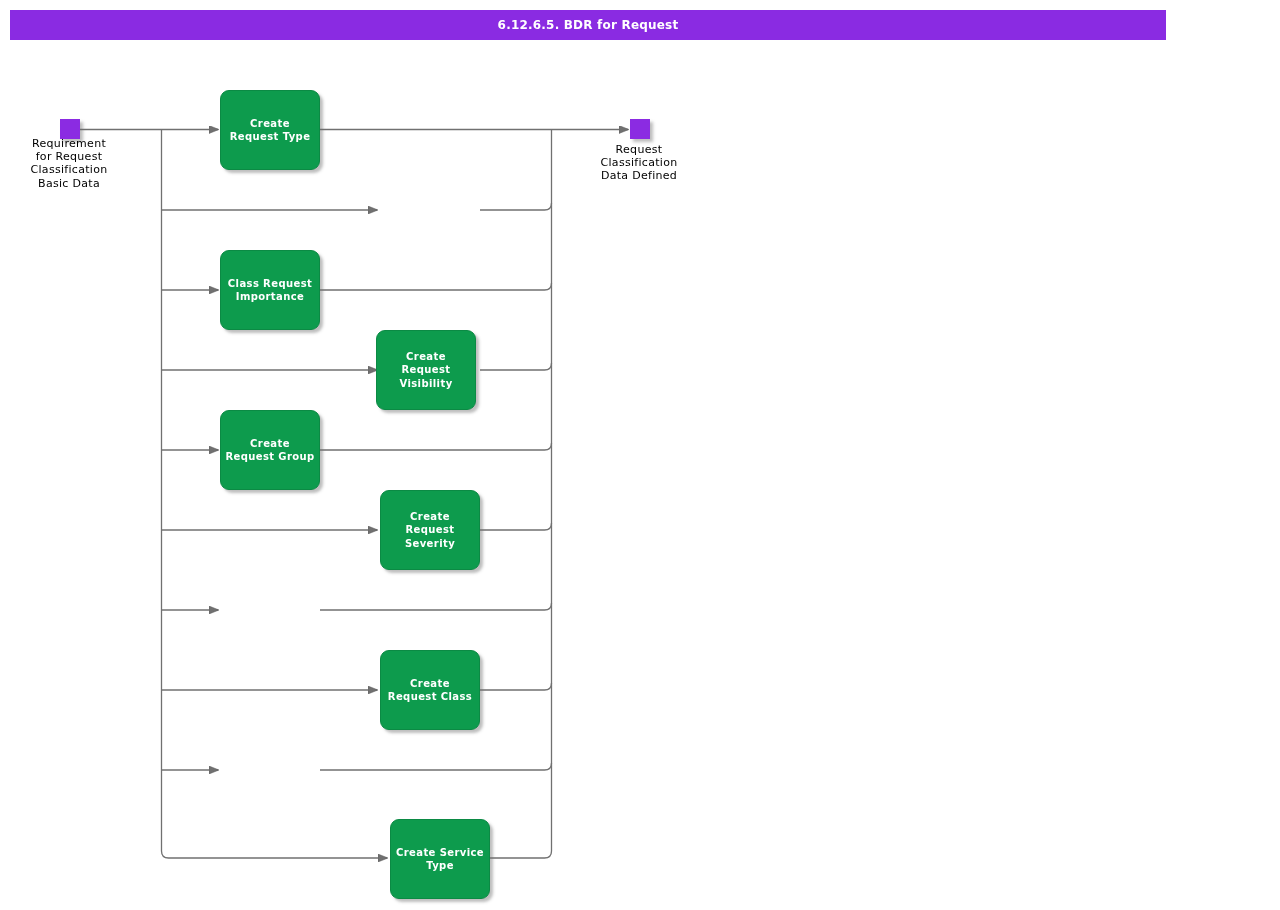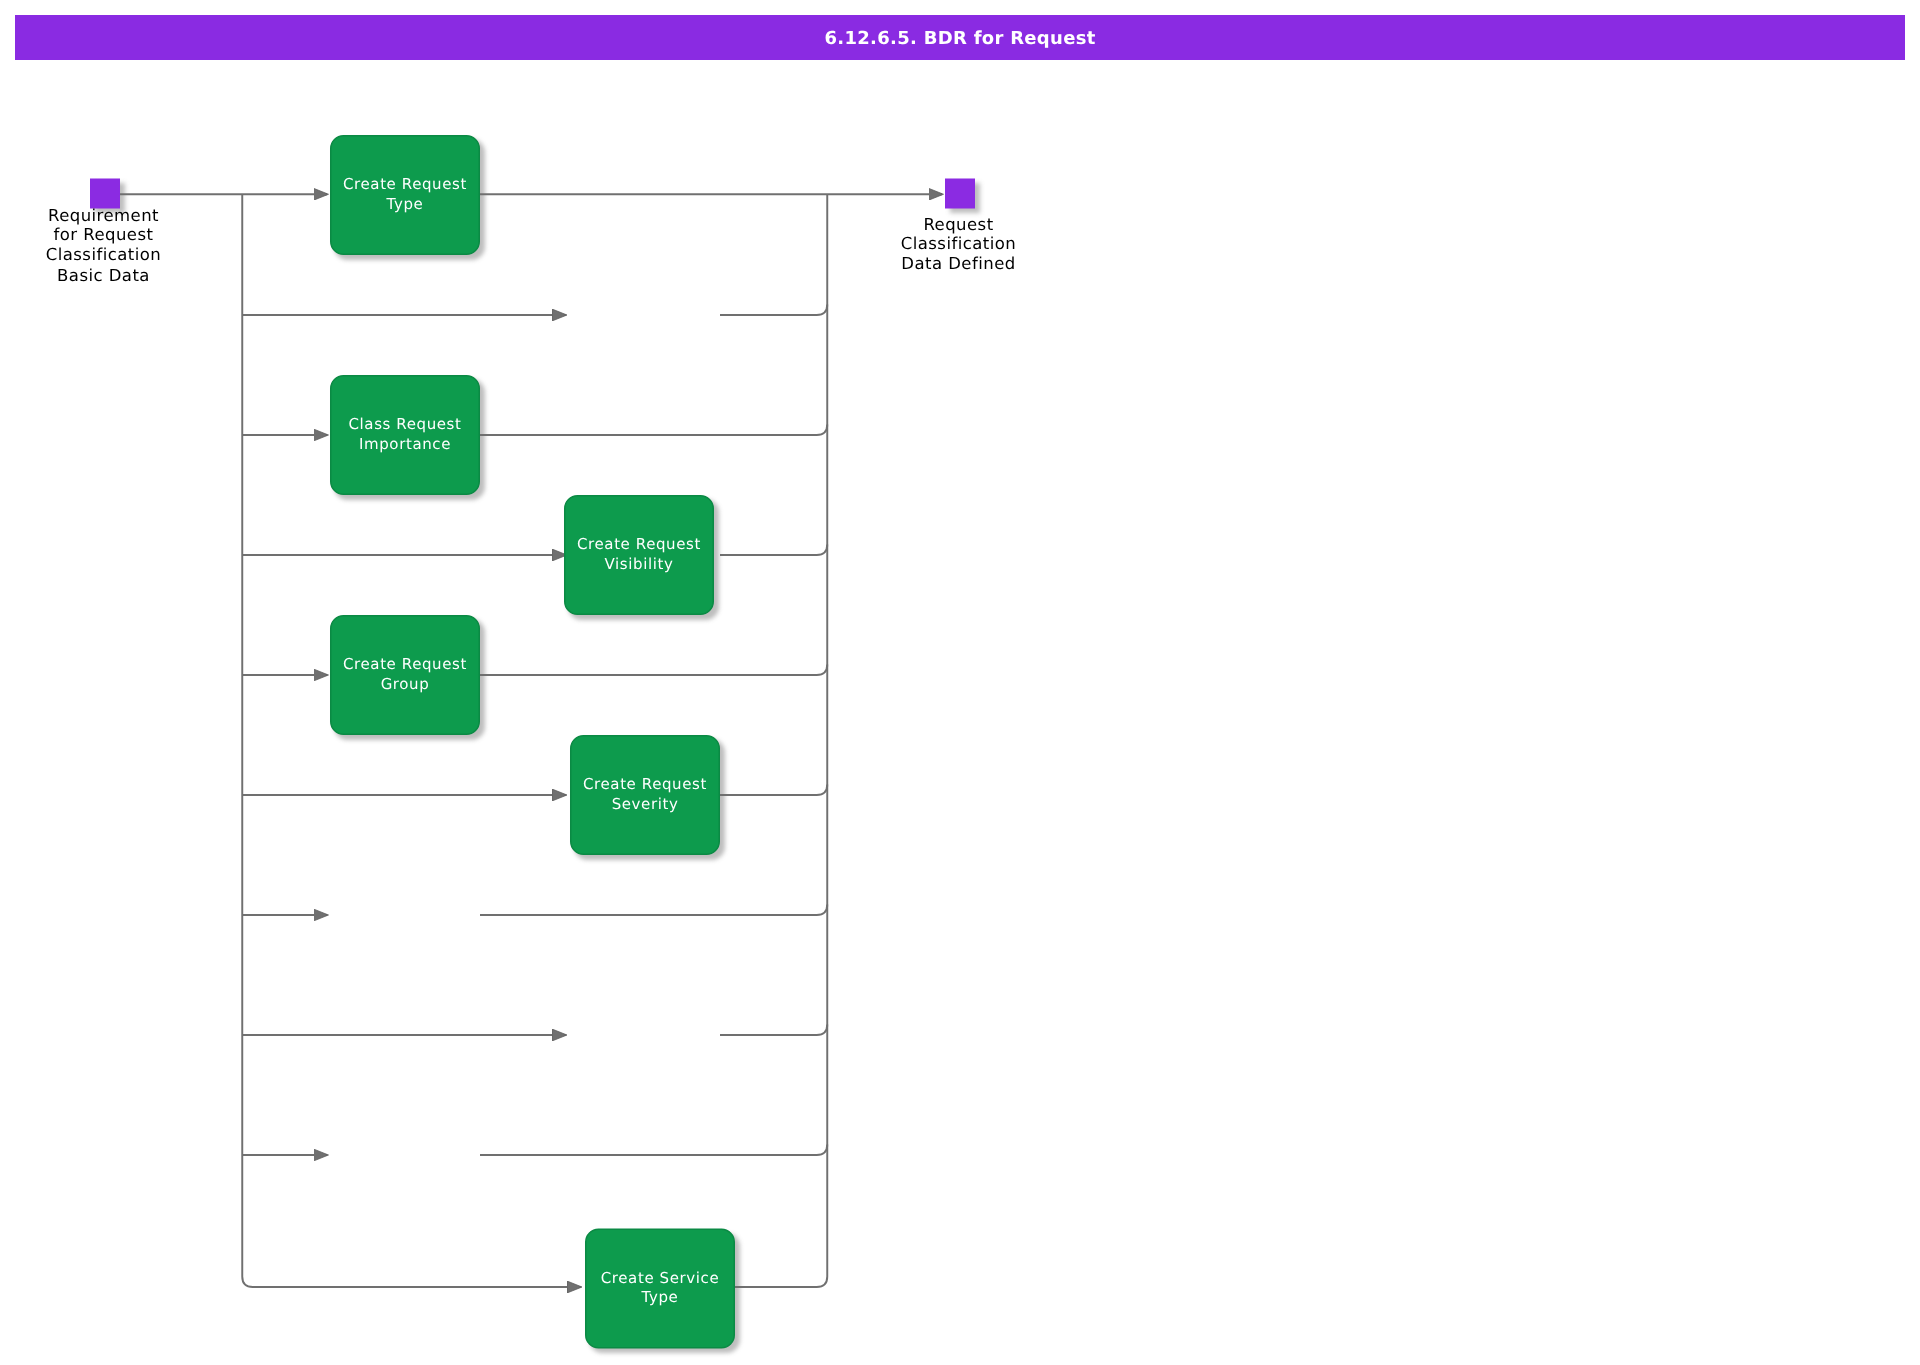--- a/index.html
+++ b/index.html
@@ -19,21 +19,21 @@
   .page{
     position:relative;
     width:1280px;
     height:910px;
     background:var(--page-bg);
     overflow:hidden;
   }
   .title-banner{
     position:absolute;
     left:10px; top:10px;
-    width:1260px; height:30px;
+    width:1156px; height:30px;
     background:var(--header-bg);
     display:flex;
     align-items:center;
     justify-content:center;
   }
   .title-banner span{
     color:var(--title-text);
     font-size:12px;
     font-weight:bold;
     letter-spacing:0.2px;
@@ -57,20 +57,21 @@
     width:100px; height:80px;
     background:var(--activity-fill);
     border:1px solid var(--activity-border);
     border-radius:9px;
     box-shadow:3px 3px 3px rgba(110,110,110,0.45);
     display:flex;
     align-items:center;
     justify-content:center;
     text-align:center;
     padding:4px;
+    font-weight:bold;
   }
   .activity span{
     color:var(--activity-text);
     font-size:10px;
     line-height:13.5px;
     letter-spacing:0.4px;
   }
   .node-square{
     position:absolute;
     width:20px; height:20px;
@@ -147,17 +148,20 @@
   </div>
   <div class="activity" style="left:376px;top:330px">
     <span>Create Request Visibility</span>
   </div>
   <div class="activity" style="left:380px;top:490px">
     <span>Create Request Severity</span>
   </div>
   <div class="activity" style="left:220px;top:410px">
     <span>Create Request Group</span>
   </div>
+  <div class="activity" style="left:380px;top:650px">
+    <span>Create Request Class</span>
+  </div>
   <div class="activity" style="left:390px;top:819px">
     <span>Create Service Type</span>
   </div>
 
 </div>
 
 </body></html>

